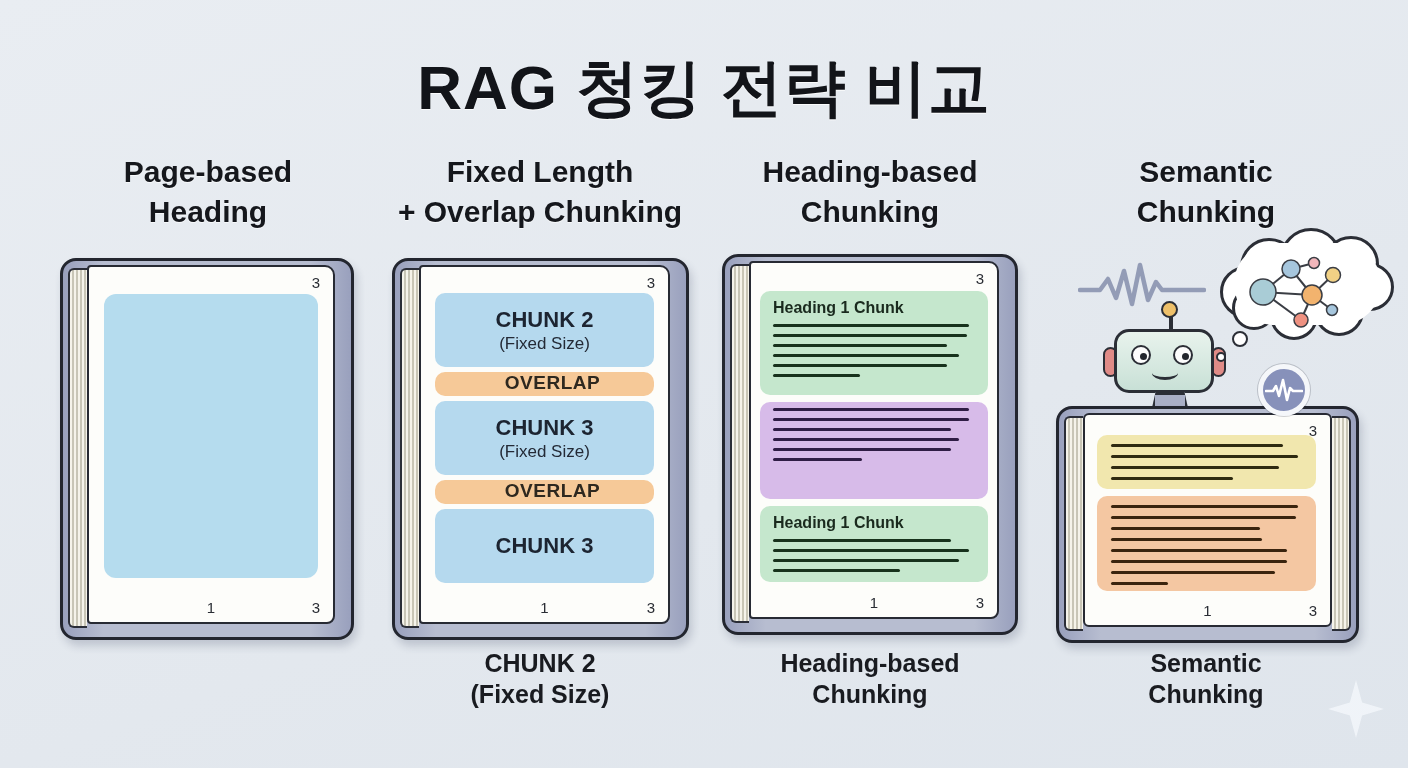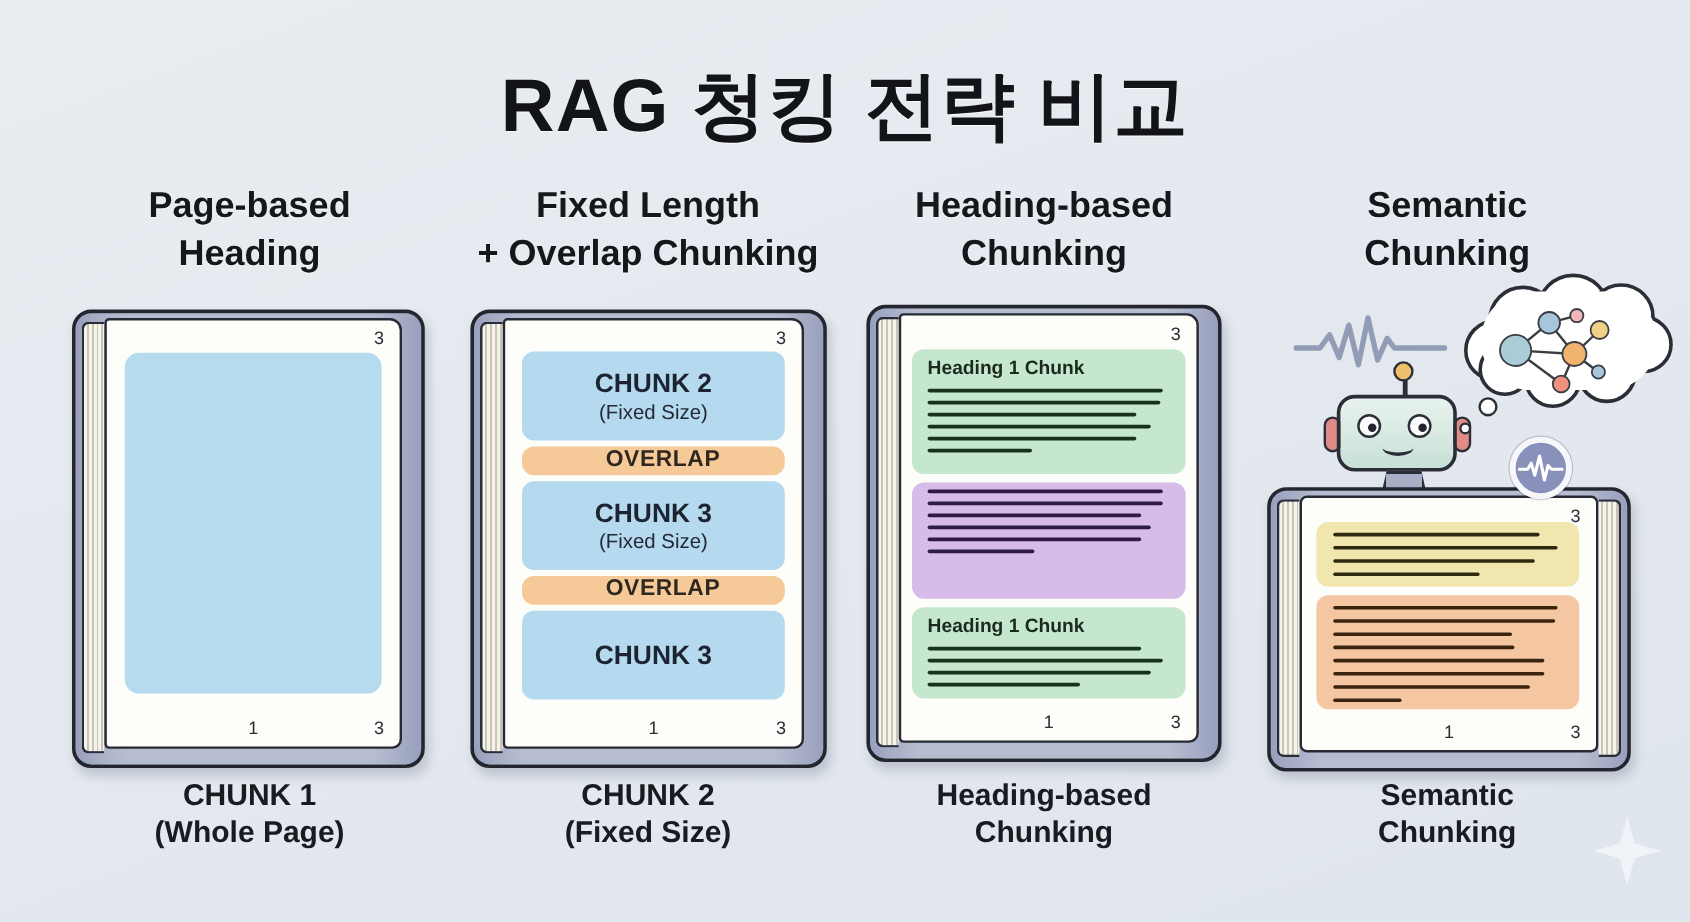--- a/index.html
+++ b/index.html
@@ -277,22 +277,20 @@
               <div class="text-line" style="width: 86%;"></div>
               <div class="text-line" style="width: 30%;"></div>
             </div>
         </div>
       </div>
       <span class="pagenum pn-bc">1</span>
       <span class="pagenum pn-br">3</span>
     </div>
   </div>
 
-  <div class="caption" style="left:40px">CHUNK 1
-(Whole Page)</div>
   <div class="caption" style="left:372px">CHUNK 2
 (Fixed Size)</div>
   <div class="caption" style="left:702px">Heading-based
 Chunking</div>
   <div class="caption" style="left:1038px">Semantic
 Chunking</div>
 
   <div class="sparkle"></div>
 </div>
 

